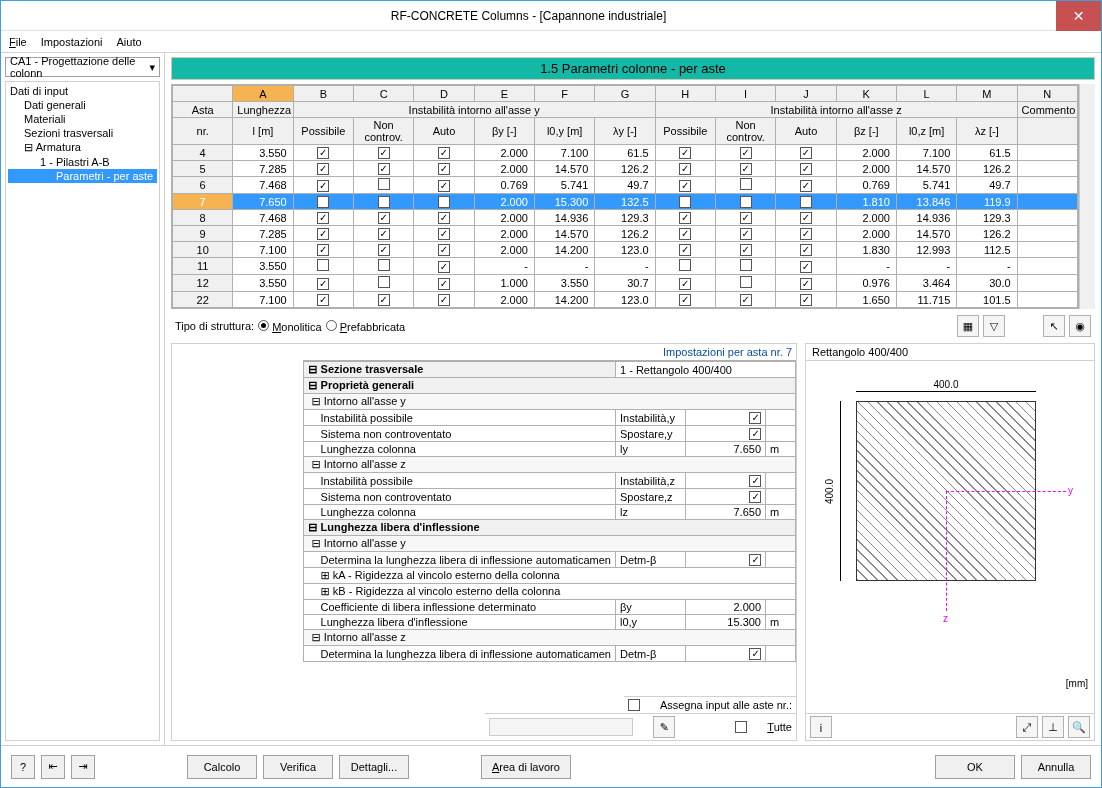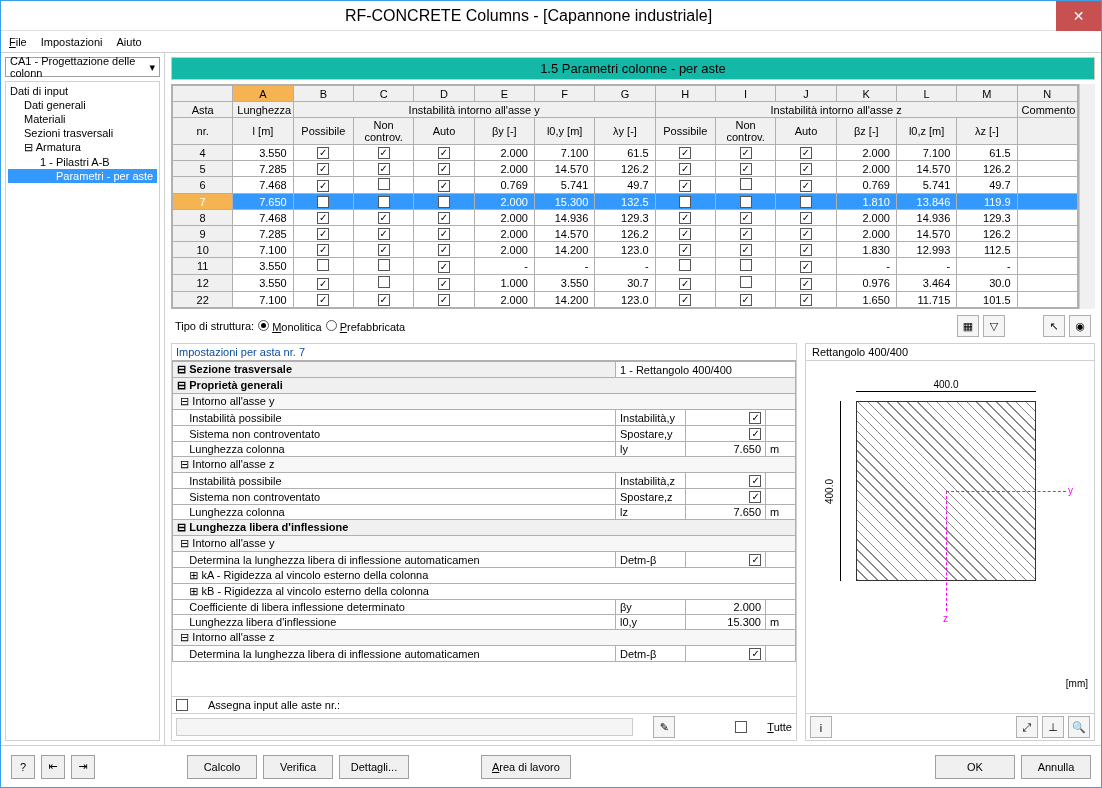--- a/index.html
+++ b/index.html
@@ -1,18 +1,18 @@
 <!DOCTYPE html>
 <html><head>
 <meta charset="utf-8">
 <style>
 * { box-sizing: border-box; margin: 0; padding: 0; font-family: "Segoe UI", Tahoma, sans-serif; font-size: 11px; }
 body { background: #fff; width: 1102px; height: 788px; border: 1px solid #3ba0e6; overflow: hidden; }
 .titlebar { height: 30px; background: #fff; display: flex; align-items: center; border-bottom: 1px solid #e0e0e0; }
-.titlebar .title { flex: 1; text-align: center; color: #000; font-size: 16px; }
+.titlebar .title { flex: 1; text-align: center; color: #000; font-size: 12px; }
 .close-btn { width: 45px; height: 30px; background: #c75050; color: #fff; display: flex; align-items: center; justify-content: center; font-size: 14px; }
 .menubar { height: 22px; display: flex; align-items: center; padding: 0 8px; gap: 14px; border-bottom: 1px solid #d0d0d0; }
 .menubar span { color: #000; text-align: center; }
 .menubar span u { text-decoration: underline; }
 .content { display: flex; height: calc(100% - 30px - 22px - 42px); }
 .left-pane { width: 164px; border-right: 1px solid #d0d0d0; display: flex; flex-direction: column; padding: 4px; }
 .combo { width: 100%; height: 20px; border: 1px solid #a0a0a0; background: #fff; display: flex; align-items: center; padding: 0 4px; justify-content: space-between; }
 .tree { flex: 1; border: 1px solid #d0d0d0; margin-top: 4px; padding: 2px; background: #fff; overflow: auto; }
 .tree-item { padding: 1px 2px; white-space: nowrap; }
 .tree-indent1 { padding-left: 16px; }
@@ -29,21 +29,21 @@
 .grid tr.selrow td.rowhdr { background: #f5b352; }
 .grid tr.selrow td { background: #3399ff; color: #fff; }
 .grid td.num { text-align: right; padding-right: 6px; }
 .chk { display: inline-block; width: 12px; height: 12px; border: 1px solid #555; background: #fff; line-height: 10px; font-size: 10px; }
 .struct-row { display: flex; align-items: center; gap: 4px; padding: 2px 4px; }
 .radio { display: inline-block; width: 11px; height: 11px; border: 1px solid #555; border-radius: 50%; position: relative; }
 .radio.on::after { content: ''; position: absolute; inset: 2px; background: #000; border-radius: 50%; }
 .toolbar-end { margin-left: auto; display: flex; gap: 4px; }
 .tbtn { width: 22px; height: 22px; border: 1px solid #b0b0b0; background: #f5f5f5; display: flex; align-items: center; justify-content: center; }
 .mid-row { display: flex; gap: 8px; flex: 1; min-height: 0; }
-.settings-pane { flex: 1; display: flex; flex-direction: column; border: 1px solid #d0d0d0; min-height: 0; }
+.settings-pane { flex: 1; display: flex; flex-direction: column; border: 1px solid #d0d0d0; min-height: 0; align-items: flex-end; }
 .settings-title { color: #0a4da2; padding: 2px 4px; }
 .settings-grid { flex: 1; overflow: auto; border-top: 1px solid #b0b0b0; }
 .sg { border-collapse: collapse; width: 100%; }
 .sg td { border: 1px solid #b0b0b0; padding: 1px 4px; height: 15px; font-size: 11px; }
 .sg td.hdr { background: #f0f0f0; font-weight: bold; }
 .sg td.grp { background: #f7f7f7; }
 .sg td.val { text-align: right; }
 .sg .sym { width: 70px; }
 .sg .vcol { width: 80px; }
 .sg .ucol { width: 30px; }

